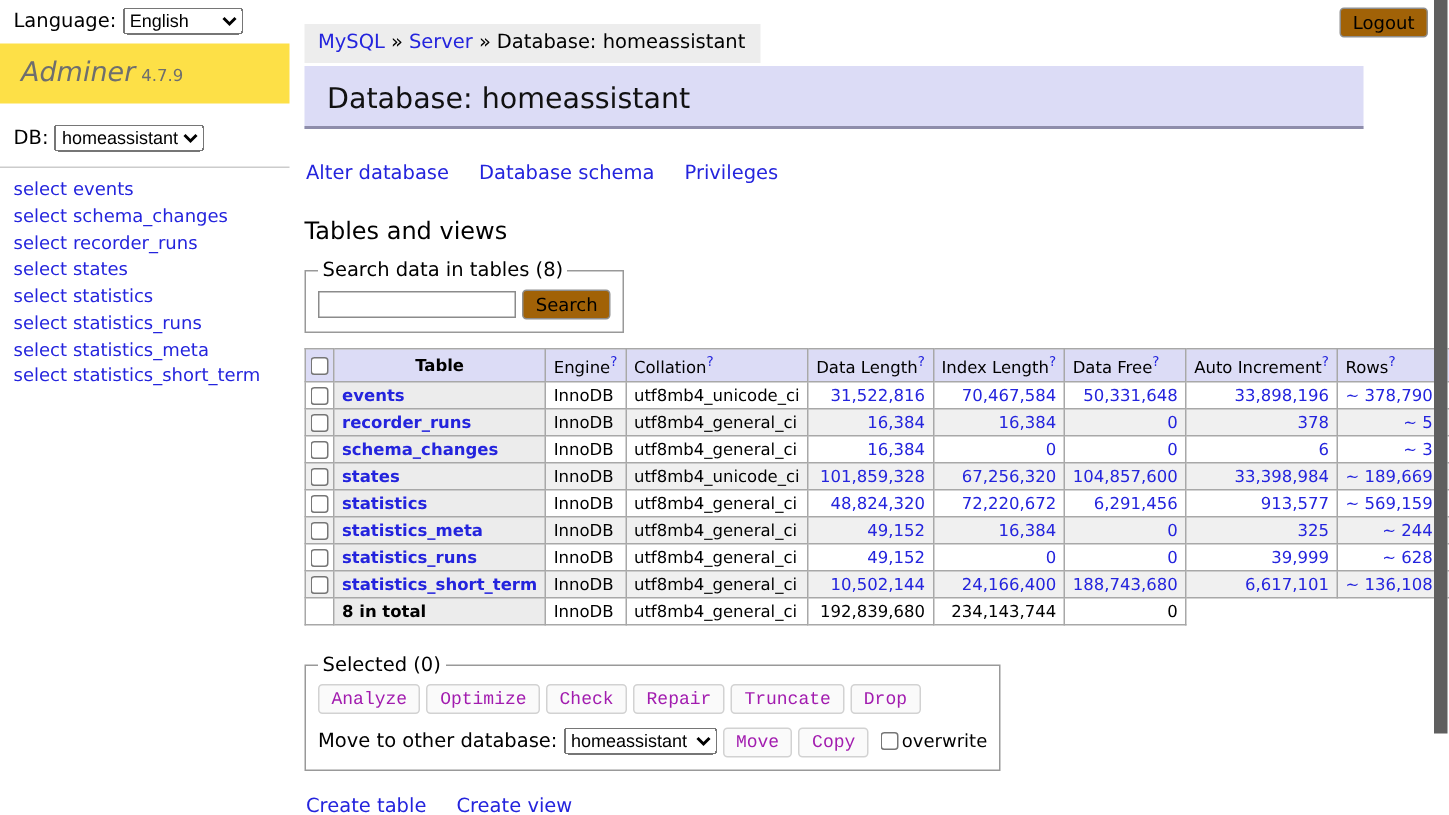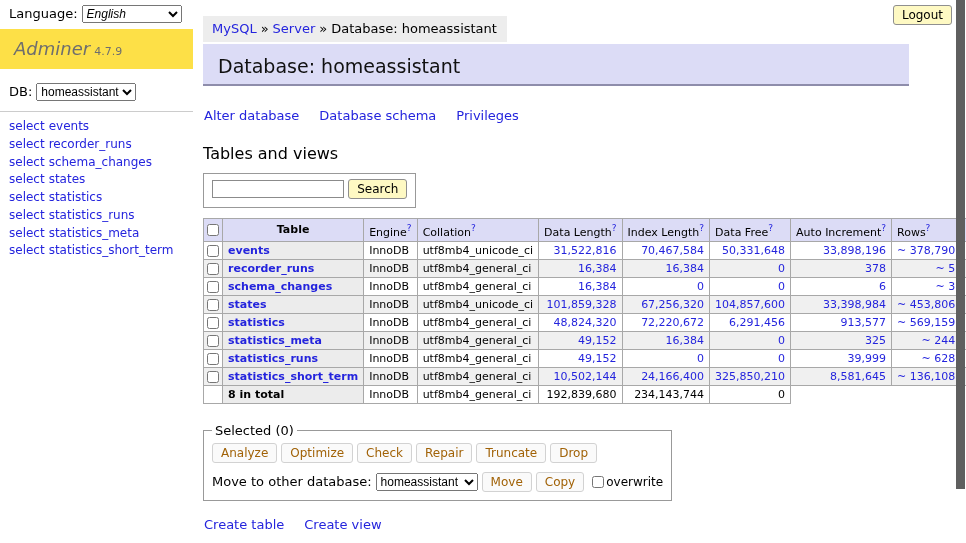--- a/index.html
+++ b/index.html
@@ -8,21 +8,21 @@
     width:966px; height:543px; overflow:hidden; position:relative;
     background:#fff; color:#000;
     font-family:"DejaVu Sans", "Liberation Sans", sans-serif;
     font-size:13px;
   }
   a { color:#2424dd; text-decoration:none; cursor:pointer; }
 
   
   #sidebar { position:absolute; left:0; top:0; width:193px; }
   .lang-row { padding:5px 0 4px 9px; font-size:13px; }
-  .lang-row select { width:100px; font-size:12px; margin-left:4px;font-style:italic; }
+  .lang-row select { width:80px; font-size:12px; margin-left:4px; }
   #logo-bar { background:#fde047; padding:9px 12px 10px 14px; margin-top:2px; }
   .app-name { font-style:italic; font-size:18px; color:#6e6e6e; }
   .app-version { font-size:11px; color:#6e6e6e; margin-left:4px; }
   .db-row { padding:14px 0 2px 9px; font-size:13px; }
   .db-row select { width:100px; font-size:12px; margin-left:4px; }
   .side-links { padding:12px 9px 0 9px; line-height:1.45; font-size:13px; }
   .side-links a { margin-right:16px; white-space:nowrap; }
   #sidebar hr { border:0; border-top:1px solid #ccc; margin:8px 0 6px 0; }
   ul.table-list { list-style:none; margin:2px 0 0 0; padding:0 0 0 9px; font-size:12px; line-height:1.48; }
   ul.table-list a { margin-right:4px; }
@@ -41,24 +41,24 @@
   .link-row { margin:22px 0 0 1px; font-size:13px; }
   .link-row a { margin-right:20px; }
   h3.section-title { font-size:16px; font-weight:normal; margin:21px 0 0 0; }
 
   fieldset { border:1px solid #999; margin:10px 0 0 0; padding:5px 8px 8px 8px; display:inline-block; }
   legend { padding:0 3px; font-size:13px; }
   #search-fieldset input[type=text] { width:132px; height:18px; border:1px solid #8b8b8b; font-size:12px; padding:1px 3px; }
 
   button, .btn {
     font-family:"DejaVu Sans","Liberation Sans",sans-serif; font-size:12px;
-    background:#fef9c3; border:1px solid #8f8f8f; border-radius:3px;
+    background:#a16207; border:1px solid #8f8f8f; border-radius:3px;
     padding:2px 8px; color:#000; cursor:pointer;
   }
-  button:disabled { color:#a16207; border-color:#d2d2d2; background:#fafafa; cursor:default; }
+  button:disabled { color:#a21caf; border-color:#d2d2d2; background:#fafafa; cursor:default;font-family:Liberation Mono, monospace; }
 
   
   table.db-tables { border-collapse:collapse; margin-top:10px; font-size:11px; }
   .db-tables td, .db-tables th { border:1px solid #a8a8a8; padding:2px 5px; white-space:nowrap; line-height:13px; }
   .db-tables thead td { background:#dcdcf6; }
   .db-tables thead td.col-table { font-weight:bold; text-align:center; }
   .db-tables sup a { font-size:9px; }
   .db-tables tbody th.name-cell { background:#ececec; text-align:left; }
   .db-tables tbody th.name-cell a { font-weight:bold; }
   .db-tables tr.even td { background:#f0f0f0; }
@@ -89,40 +89,41 @@
   </div>
   <div id="logo-bar">
     <a class="app-name" style="color:#6e6e6e">Adminer</a><span class="app-version">4.7.9</span>
   </div>
   <div class="db-row">
     <span>DB:</span><select><option>homeassistant</option></select>
   </div>
   <hr>
   <ul class="table-list" id="sidebar-table-list">
       <li><a>select</a><a>events</a></li>
+      <li><a>select</a><a>schema_changes</a></li>
       <li><a>select</a><a>recorder_runs</a></li>
-      <li><a>select</a><a>schema_changes</a></li>
       <li><a>select</a><a>states</a></li>
       <li><a>select</a><a>statistics</a></li>
       <li><a>select</a><a>statistics_runs</a></li>
       <li><a>select</a><a>statistics_meta</a></li>
       <li><a>select</a><a>statistics_short_term</a></li>
     </ul>
 </div>
 
 <div id="main">
   <div class="breadcrumb" id="breadcrumb"><a>MySQL</a><span class="sep">»</span><a>Server</a><span class="sep">»</span><span class="current">Database: homeassistant</span></div>
 
   <h2 class="page-title">Database: homeassistant</h2>
 
   <div class="link-row" id="main-actions"><a>Alter database</a><a>Database schema</a><a>Privileges</a></div>
 
   <h3 class="section-title">Tables and views</h3>
 
   <fieldset id="search-fieldset">
+    <legend>Search data in tables (8)</legend>
     <input type="text" value="" style="">
     <button type="button">Search</button>
   </fieldset>
 
   <table class="db-tables">
     <thead>
         <tr id="table-head-row">
           <td class="check"><input type="checkbox" style=""></td>
           <td class="col-table">Table</td>
           <td>Engine<sup><a>?</a></sup></td>
@@ -174,21 +175,21 @@
         </tr>
         <tr class="even">
           <td class="check"><input type="checkbox" style=""></td>
           <th class="name-cell"><a>states</a></th>
           <td>InnoDB</td>
           <td>utf8mb4_unicode_ci</td>
           <td class="num"><a>101,859,328</a></td>
           <td class="num"><a>67,256,320</a></td>
           <td class="num"><a>104,857,600</a></td>
           <td class="num"><a>33,398,984</a></td>
-          <td class="num"><a>~ 453,806</a></td>
+          <td class="num"><a>~ 189,669</a></td>
           <td></td>
         </tr>
         <tr>
           <td class="check"><input type="checkbox" style=""></td>
           <th class="name-cell"><a>statistics</a></th>
           <td>InnoDB</td>
           <td>utf8mb4_general_ci</td>
           <td class="num"><a>48,824,320</a></td>
           <td class="num"><a>72,220,672</a></td>
           <td class="num"><a>6,291,456</a></td>
@@ -220,22 +221,22 @@
           <td class="num"><a>~ 628</a></td>
           <td></td>
         </tr>
         <tr class="even">
           <td class="check"><input type="checkbox" style=""></td>
           <th class="name-cell"><a>statistics_short_term</a></th>
           <td>InnoDB</td>
           <td>utf8mb4_general_ci</td>
           <td class="num"><a>10,502,144</a></td>
           <td class="num"><a>24,166,400</a></td>
-          <td class="num"><a>325,850,210</a></td>
-          <td class="num"><a>8,581,645</a></td>
+          <td class="num"><a>188,743,680</a></td>
+          <td class="num"><a>6,617,101</a></td>
           <td class="num"><a>~ 136,108</a></td>
           <td></td>
         </tr>
         <tr class="total-row">
           <td class="check"></td>
           <th class="name-cell">8 in total</th>
           <td>InnoDB</td>
           <td>utf8mb4_general_ci</td>
           <td class="num">192,839,680</td>
           <td class="num">234,143,744</td>

